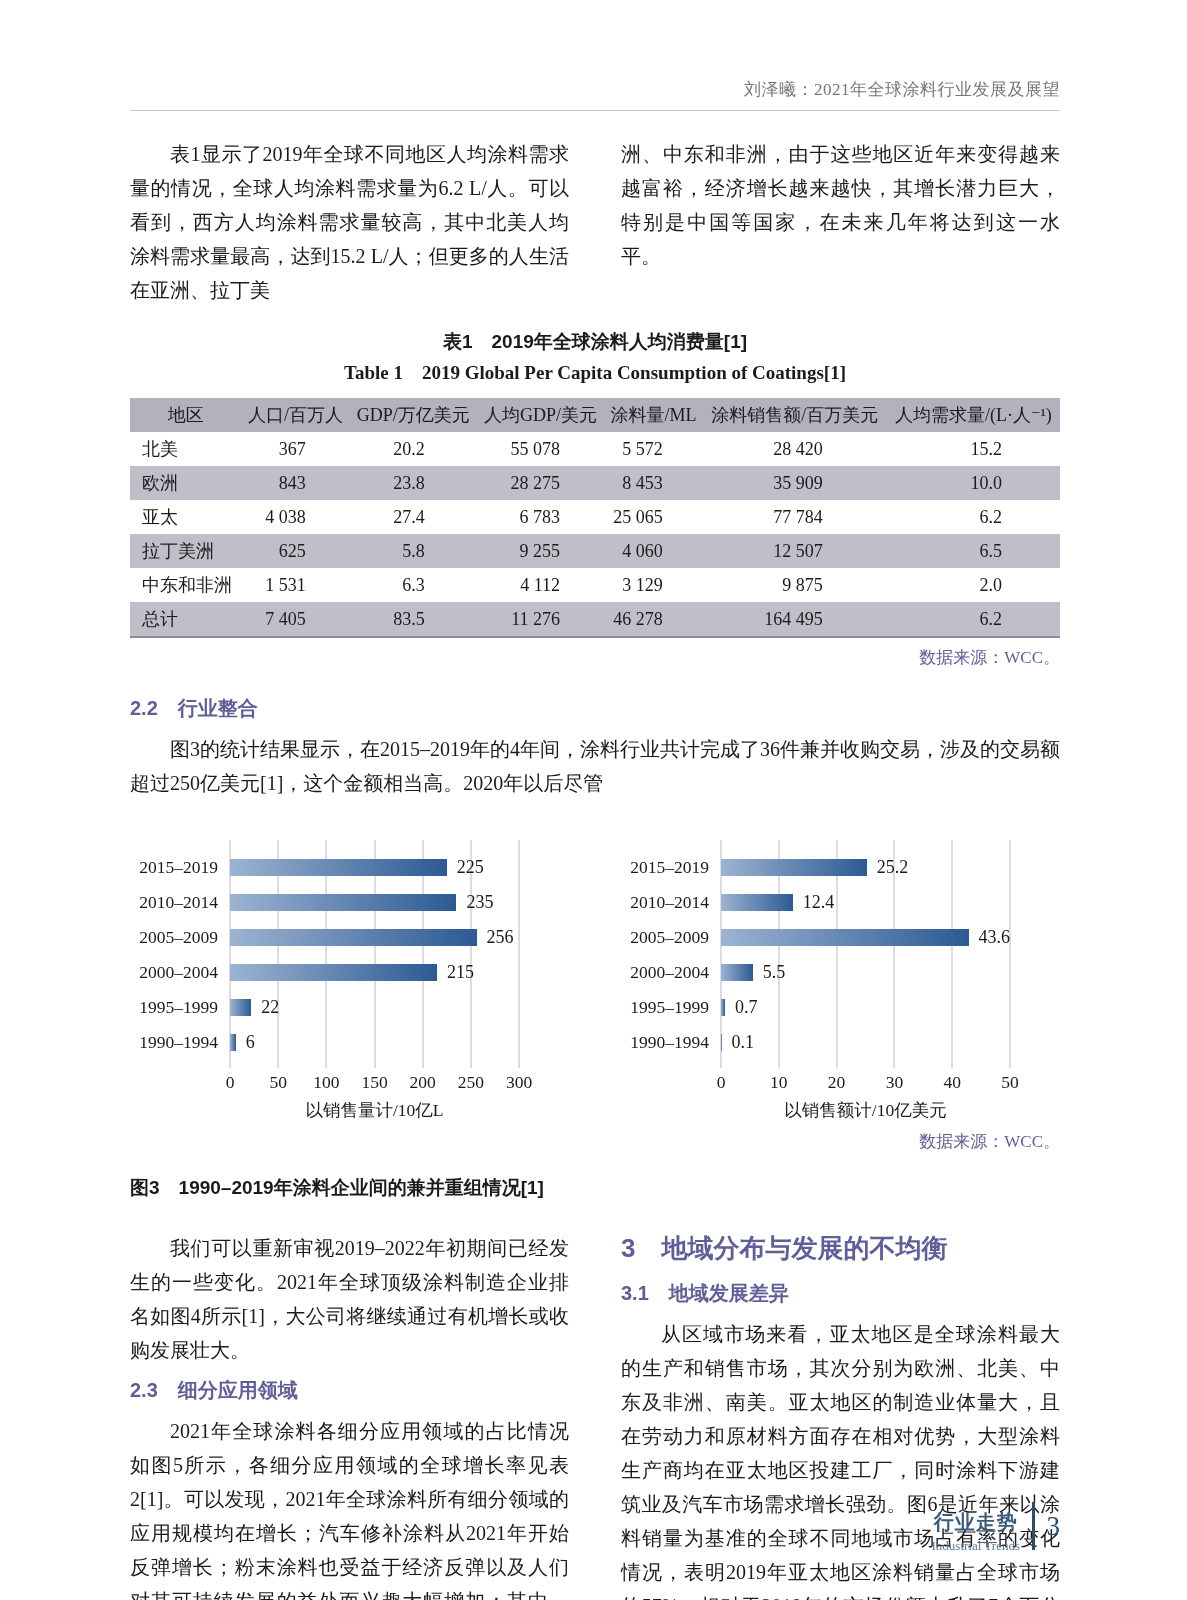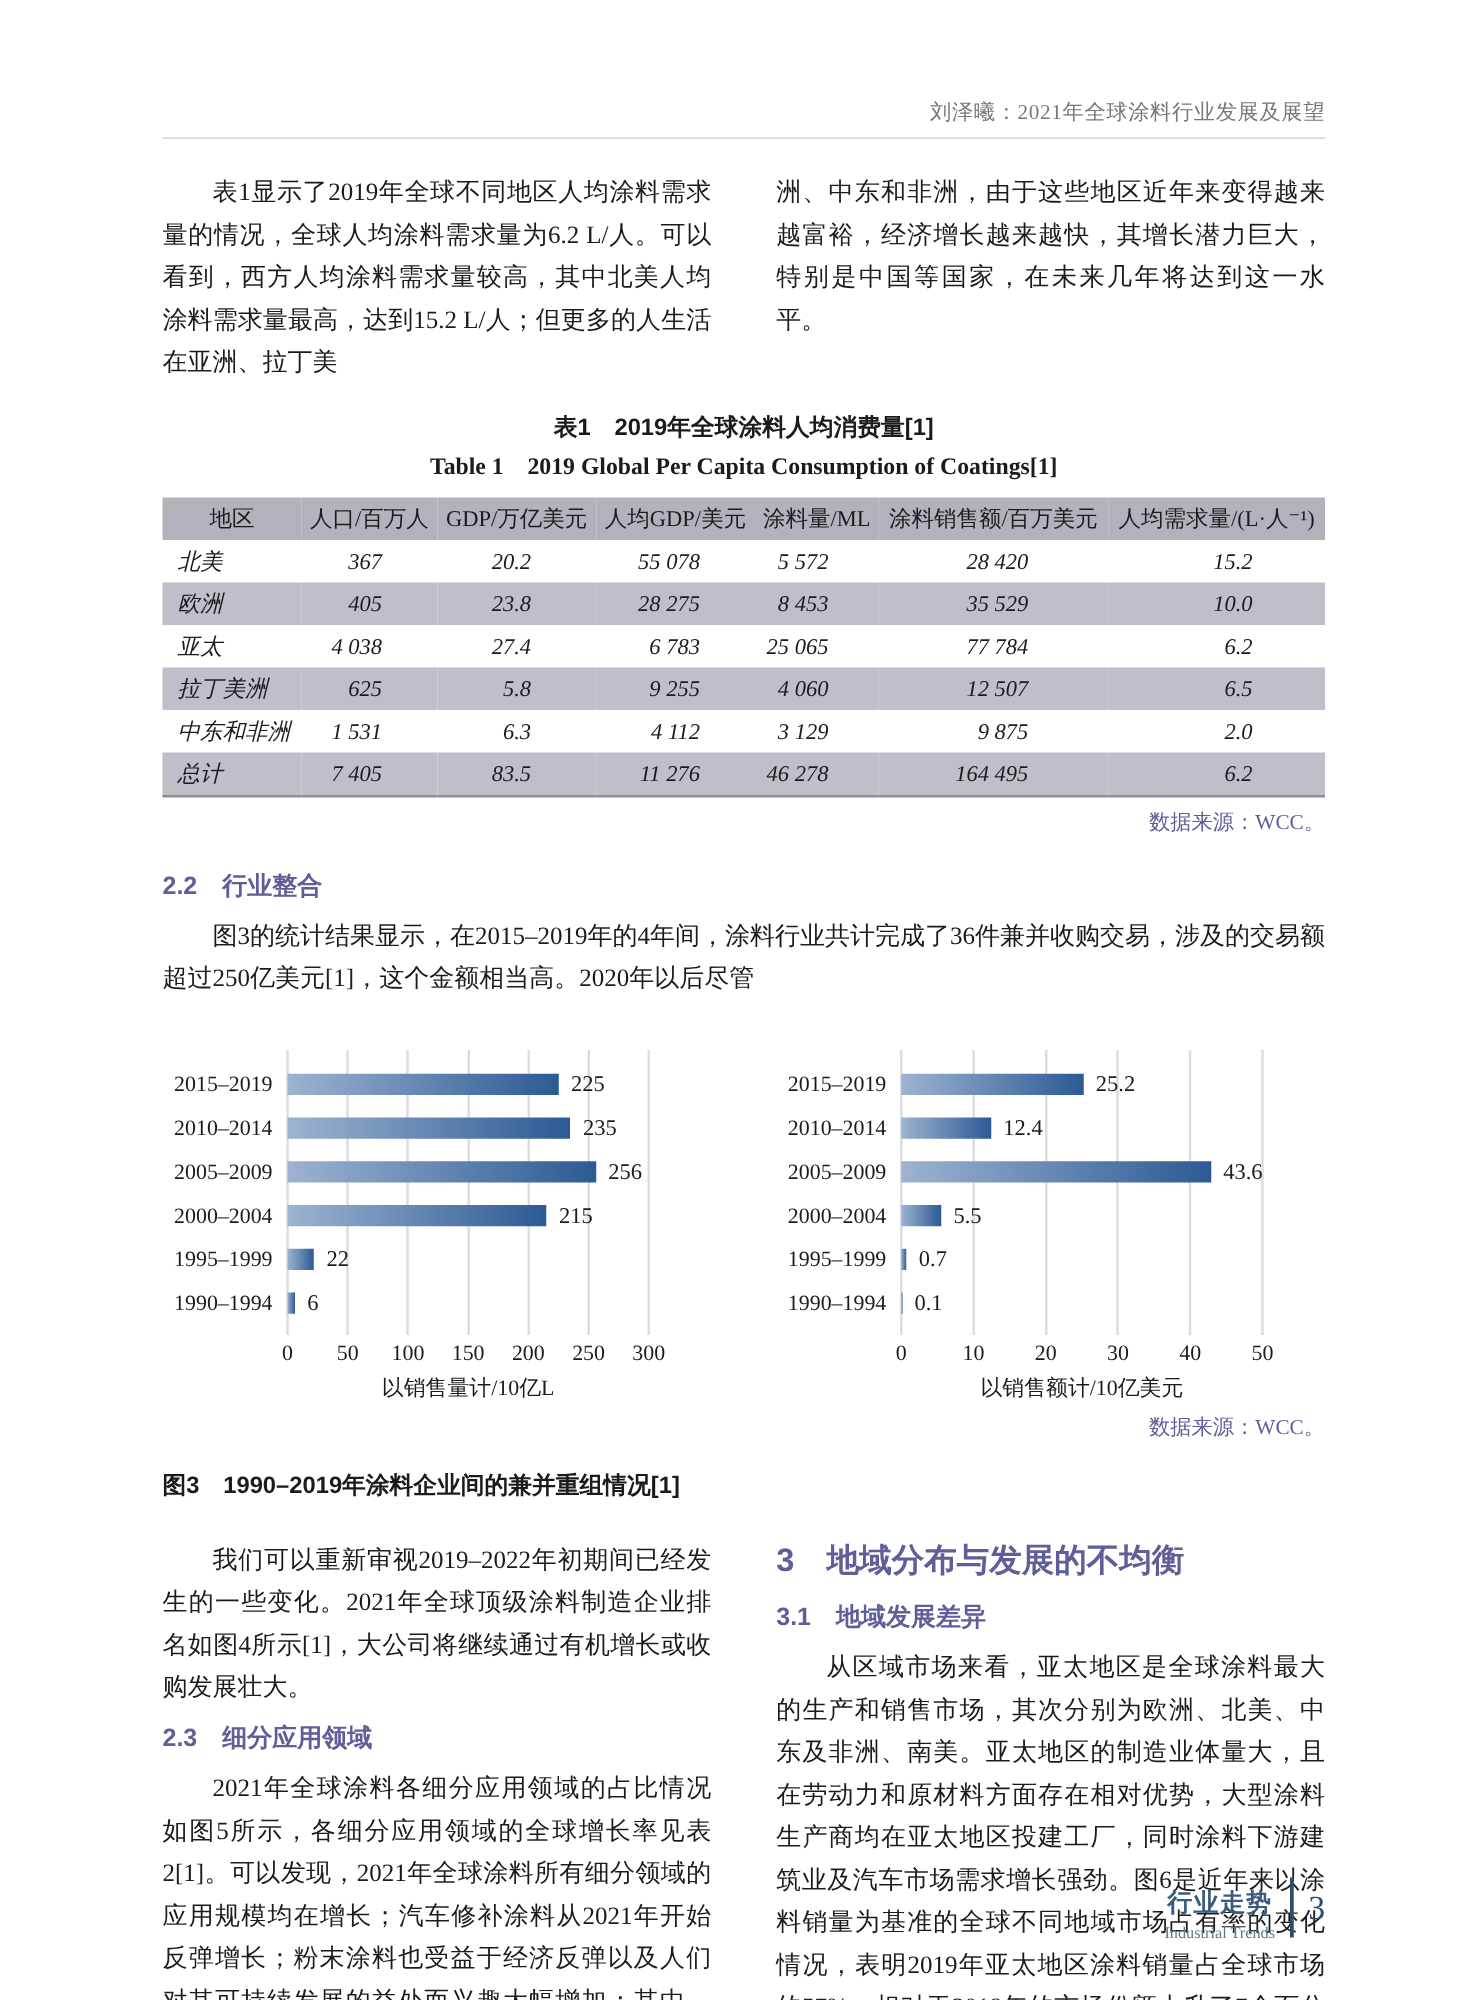--- a/index.html
+++ b/index.html
@@ -39,21 +39,21 @@
     font-weight:bold;font-size:19px;text-align:center;}
   .tbl-title-en{font-weight:bold;font-size:19px;text-align:center;margin-top:5px;}
   table.data-table{
     width:100%;border-collapse:collapse;margin-top:12px;
     border-bottom:2px solid #8e8c96;font-size:18px;
   }
   table.data-table th{
     background:var(--table-header-bg);font-weight:normal;font-size:18px;
     padding:5px 4px;text-align:center;white-space:nowrap;
   }
-  table.data-table td{padding:5px 4px;height:29px;font-style:italic;}
+  table.data-table td{padding:5px 4px;height:29px;}
   table.data-table td.region{text-align:left;padding-left:12px;white-space:nowrap;}
   table.data-table td.num{text-align:right;}
   table.data-table tbody tr:nth-child(even){background:var(--table-alt-bg);}
   table.data-table td:nth-child(2){padding-right:44px;}
   table.data-table td:nth-child(3){padding-right:52px;}
   table.data-table td:nth-child(4){padding-right:44px;}
   table.data-table td:nth-child(5){padding-right:40px;}
   table.data-table td:nth-child(6){padding-right:64px;}
   table.data-table td:nth-child(7){padding-right:58px;}
   .source-note{
@@ -143,25 +143,25 @@
             <td class="region">北美</td>
             <td class="num">367</td>
             <td class="num">20.2</td>
             <td class="num">55 078</td>
             <td class="num">5 572</td>
             <td class="num">28 420</td>
             <td class="num">15.2</td>
           </tr>
           <tr>
             <td class="region">欧洲</td>
-            <td class="num">405</td>
+            <td class="num">843</td>
             <td class="num">23.8</td>
             <td class="num">28 275</td>
             <td class="num">8 453</td>
-            <td class="num">35 529</td>
+            <td class="num">35 909</td>
             <td class="num">10.0</td>
           </tr>
           <tr>
             <td class="region">亚太</td>
             <td class="num">4 038</td>
             <td class="num">27.4</td>
             <td class="num">6 783</td>
             <td class="num">25 065</td>
             <td class="num">77 784</td>
             <td class="num">6.2</td>

